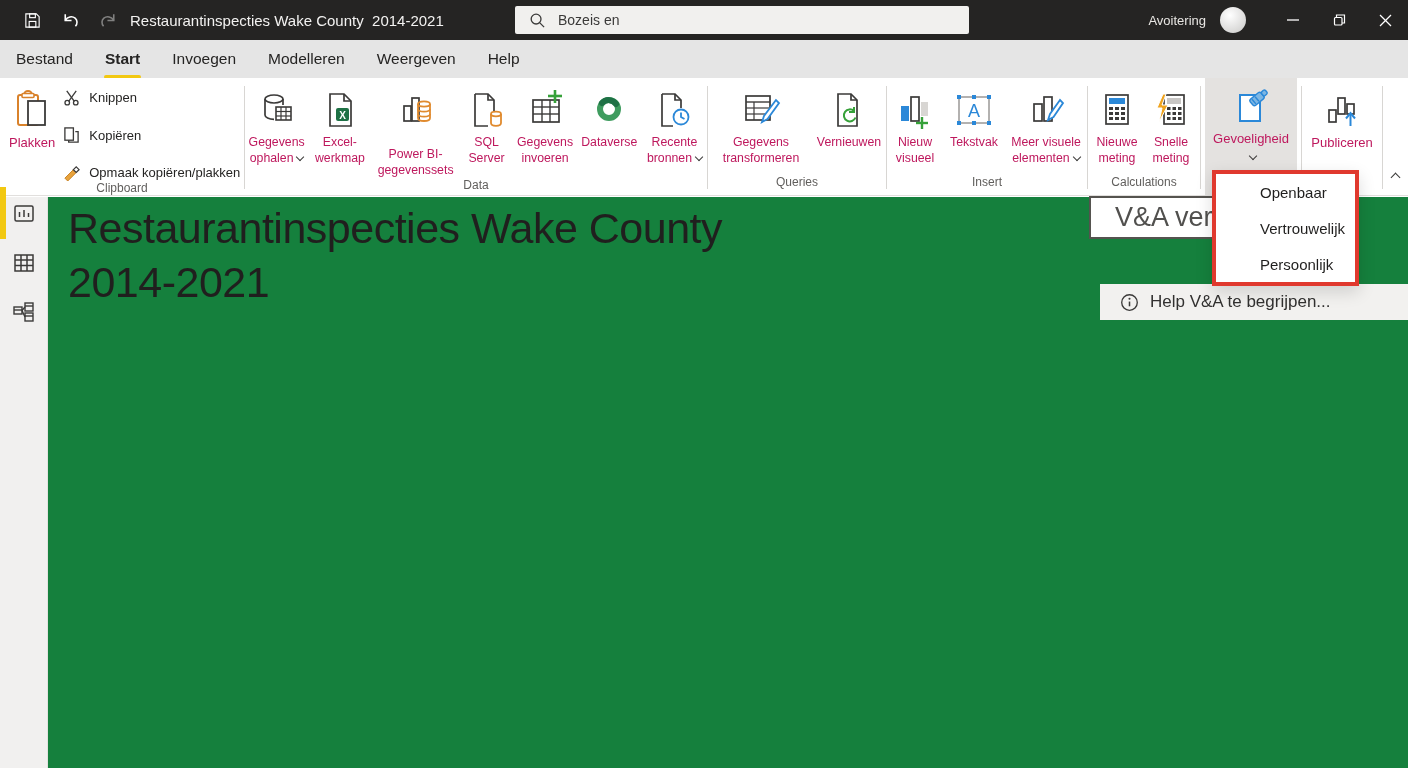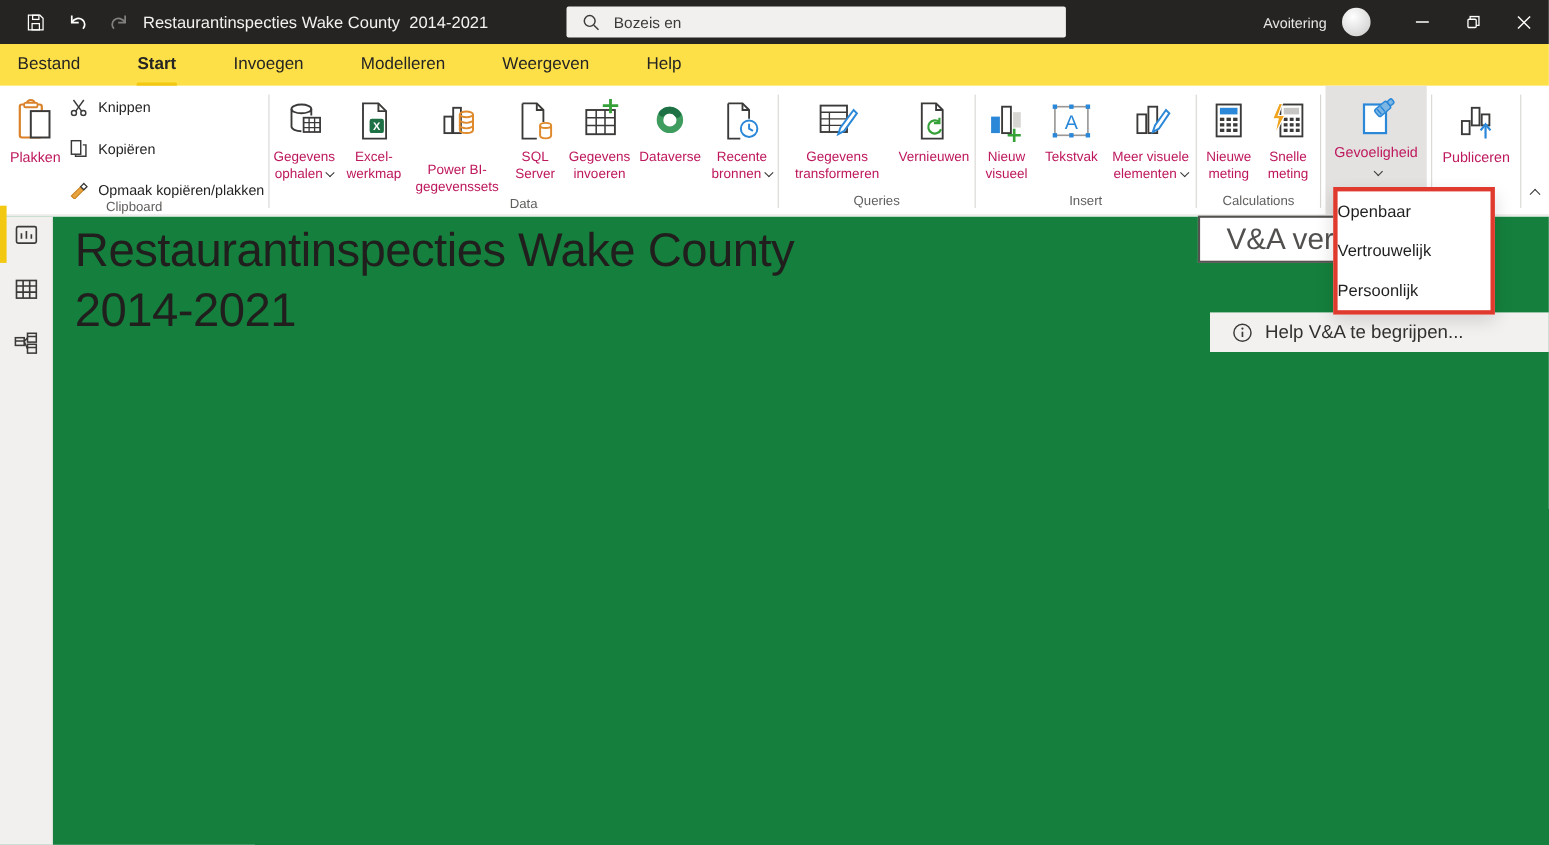--- a/index.html
+++ b/index.html
@@ -11,21 +11,21 @@
   .tb-btn { width: 24px; height: 28px; display: flex; align-items: center; justify-content: center; }
   .tb-btn.dim { opacity: .42; }
   .tb-title { position: absolute; left: 130px; top: 0; height: 40px; display: flex; align-items: center; font-size: 15px; color: #f3f2f1; white-space: pre; }
   .tb-search { position: absolute; left: 515px; top: 6px; width: 454px; height: 28px; background: #f1f0ee; border-radius: 2px; display: flex; align-items: center; gap: 12px; padding-left: 14px; color: #3b3a39; font-size: 14px; }
   .tb-right { position: absolute; right: 0; top: 0; height: 40px; display: flex; align-items: center; }
   .account { font-size: 13px; color: #e8e6e3; margin-right: 14px; }
   .avatar { width: 26px; height: 26px; border-radius: 50%; background: radial-gradient(circle at 38% 32%, #ffffff, #c9c8c7); margin-right: 24px; }
   .winbtn { width: 46px; height: 40px; display: flex; align-items: center; justify-content: center; }
 
   
-  .menubar { position: absolute; top: 40px; left: 0; width: 1408px; height: 38px; background: #fde047; display: flex; align-items: center; gap: 48px; padding-left: 14px; font-size: 15.5px; color: #252423; }
+  .menubar { position: absolute; top: 40px; left: 0; width: 1408px; height: 38px; background: #e5e5e5; display: flex; align-items: center; gap: 28px; padding-left: 14px; font-size: 15.5px; color: #252423; }
   .tab { position: relative; padding: 4px 2px; }
   .tab.active { font-weight: 700; }
   .tab.active::after { content: ""; position: absolute; left: 1px; right: 1px; bottom: -7px; height: 4px; background: #F2C811; border-radius: 2px; }
 
   
   .ribbon { position: absolute; top: 78px; left: 0; width: 1408px; height: 118px; background: #fff; border-bottom: 1px solid #e1dfdd; display: flex; }
   .vsep { width: 1px; background: #d8d6d3; margin: 8px 0 6px 0; flex: 0 0 1px; }
   .rgroup { display: flex; flex-direction: column; flex: 0 0 auto; }
   .rg-body { flex: 1; display: flex; align-items: flex-start; justify-content: center; padding-top: 7px; }
   .rg-label { height: 20px; text-align: center; font-size: 12px; color: #605e5c; }
@@ -54,21 +54,21 @@
   .side-icon { width: 24px; height: 22px; display: flex; align-items: center; justify-content: center; }
   .canvas-title { position: absolute; left: 68px; top: 4px; font-size: 43px; line-height: 54px; color: #201f1e; letter-spacing: -0.5px; }
 
   
   .qa-box { position: absolute; left: 1089px; top: -1px; width: 127px; height: 43px; border: 2px solid #55534f; background: #fff; display: flex; align-items: center; padding-left: 24px; font-size: 27px; color: #51504e; overflow: hidden; white-space: nowrap; z-index: 3; }
   
   .help-bar { position: absolute; left: 1100px; top: 87px; width: 308px; height: 36px; background: #f2f1ef; display: flex; align-items: center; gap: 11px; padding-left: 20px; font-size: 17px; color: #323130; z-index: 2; }
 
   
   .dropdown { position: absolute; left: 1212px; top: 170px; width: 147px; height: 116px; background: #fff; border: 4px solid #E0392E; z-index: 20; box-shadow: 0 6px 16px rgba(0,0,0,.14); display: flex; flex-direction: column; }
-  .dd-item { flex: 1; display: flex; align-items: center; font-size: 15px; color: #201f1e; white-space: nowrap; }
+  .dd-item { flex: 1; display: flex; align-items: center; padding-left: 44px; font-size: 15px; color: #201f1e; white-space: nowrap; }
 
   svg { display: block; }
 </style>
 </head>
 <body>
 
 <div class="titlebar">
   <div class="tb-icons">
     <div class="tb-btn">
       <span>

